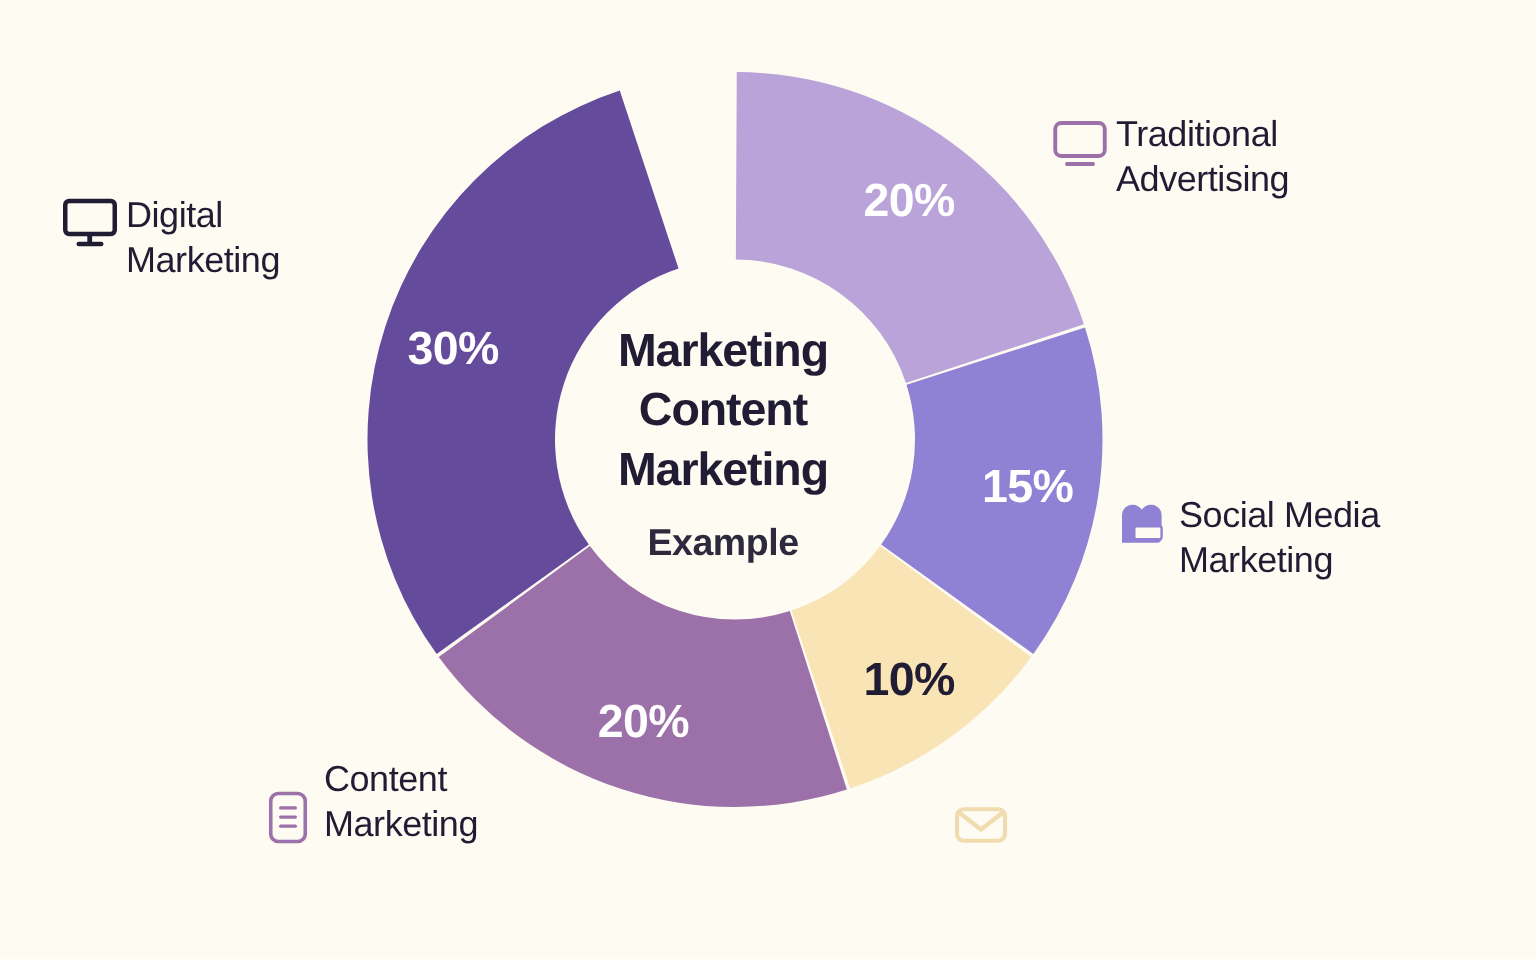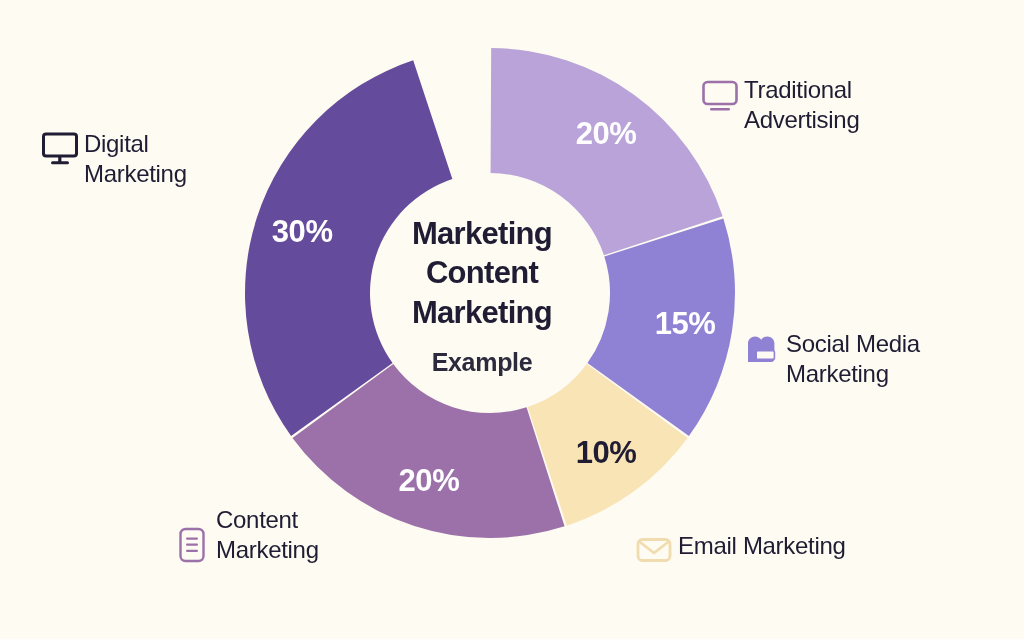--- a/index.html
+++ b/index.html
@@ -179,16 +179,15 @@
 Marketing</span>
   </div>
 
   <div class="callout" id="callout-email">
     <span class="ico">
       <svg viewBox="0 0 40 40" width="40" height="40">
         <rect x="4" y="10.5" width="32" height="21" rx="4.5" fill="none" stroke="#f0dcae" stroke-width="2.8"></rect>
         <path d="M6.5 13.5 L20 24 L33.5 13.5" fill="none" stroke="#f0dcae" stroke-width="2.8" stroke-linecap="round" stroke-linejoin="round"></path>
       </svg>
     </span>
-    <span class="cap">Email Marketing</span>
   </div>
 
 </div>
 
 </body></html>

